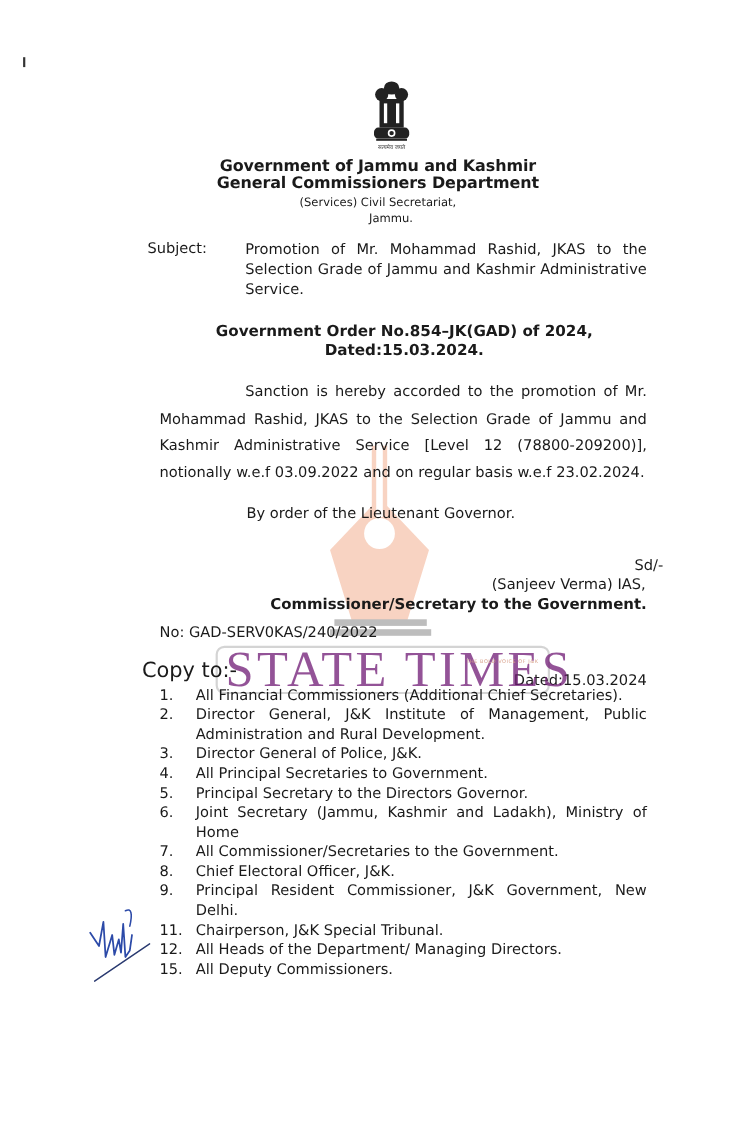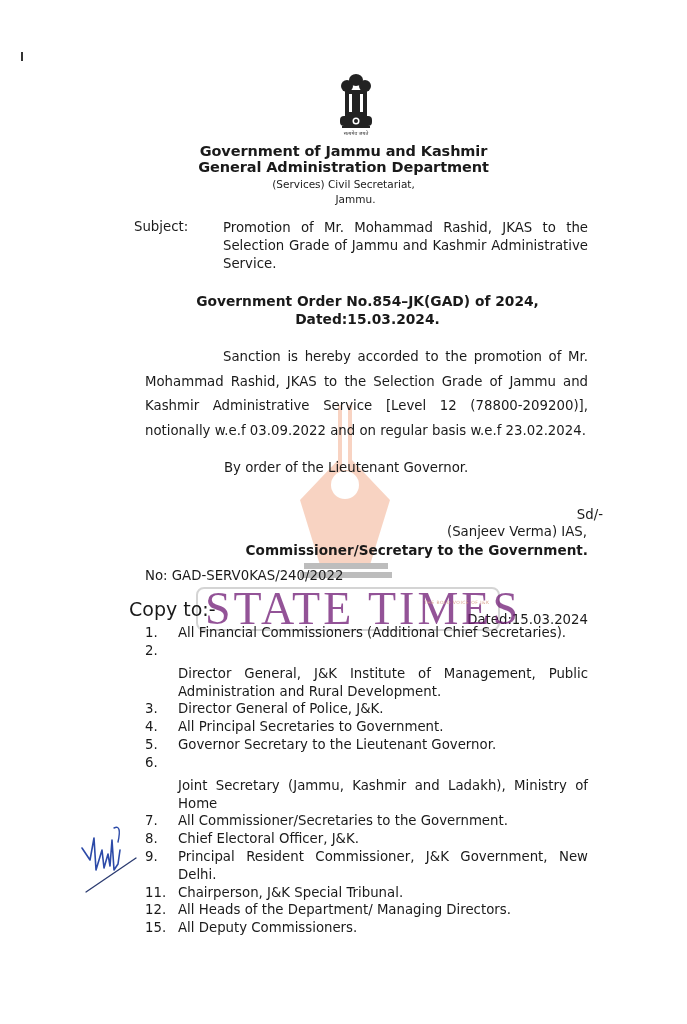--- a/index.html
+++ b/index.html
@@ -38,21 +38,21 @@
 
   .ref-no { position: absolute; left: 145px; top: 568px; font-size: 13.3px; }
   .ref-date { position: absolute; right: 99px; top: 568px; font-size: 13.3px; margin-top: 44px; }
 
   .copy-to { position: absolute; left: 129px; top: 598px; font-size: 19px; }
 
   .copy-list { position: absolute; left: 145px; top: 624px; width: 443px; margin: 0; padding: 0; list-style: none; }
   .copy-item { display: flex; font-size: 13.3px; line-height: 17.8px; }
   .copy-num { width: 33px; flex: none; }
   .copy-text { flex: 1; text-align: justify; }
-  .copy-text.spread { text-align-last: justify; margin-top: 23px; }
+  .copy-text.spread { text-align-last: justify; }
 
   
   .wm-pen { position: absolute; left: 290px; top: 405px; width: 110px; height: 160px; opacity: 0.45; }
   .wm-bars { position: absolute; left: 300px; top: 563px; }
   .wm-bar { height: 6px; background: #bdbdbd; margin-bottom: 3px; }
   .wm-frame { position: absolute; left: 196px; top: 587px; width: 300px; height: 40px;
               border: 2px solid #c9c9c9; border-radius: 8px; opacity: 0.8; }
   .wm-text { position: absolute; left: 205px; top: 586px; font-family: "Liberation Serif", serif;
              font-size: 46px; color: #701a75; letter-spacing: 3px; opacity: 0.75; line-height: 1; }
   .wm-tag { position: absolute; left: 424px; top: 600px; font-size: 4.5px; color: #d9a48f; letter-spacing: 0.5px; }
@@ -74,21 +74,21 @@
     <rect x="13" y="22" width="3" height="18" fill="#fff"></rect>
     <rect x="24" y="22" width="3" height="18" fill="#fff"></rect>
     <rect x="4" y="44" width="32" height="10" rx="4" fill="#222"></rect>
     <circle cx="20" cy="49" r="3.5" fill="#fff"></circle>
     <circle cx="20" cy="49" r="2" fill="#222"></circle>
     <rect x="6" y="54" width="28" height="2" fill="#222"></rect>
   </svg>
   <div class="emblem-motto">सत्यमेव जयते</div>
 
   <div class="hdr hdr-title">Government of Jammu and Kashmir</div>
-  <div class="hdr hdr-dept">General Administration Department</div>
+  <div class="hdr hdr-dept">General Commissioners Department</div>
   <div class="hdr hdr-sub">(Services) Civil Secretariat,</div>
   <div class="hdr hdr-city">Jammu.</div>
 
   <div class="subject-label">Subject:</div>
   <div class="subject-text">Promotion of Mr. Mohammad Rashid, JKAS to the Selection Grade of Jammu and Kashmir Administrative Service.</div>
 
   <div class="order order-1">Government Order No.854–JK(GAD) of 2024,</div>
   <div class="order order-2">Dated:15.03.2024.</div>
 
   <svg class="wm-pen" viewBox="0 0 110 160">
@@ -134,21 +134,21 @@
     <li class="copy-item">
       <span class="copy-num">3.</span>
       <span class="copy-text">Director General of Police, J&amp;K.</span>
     </li>
     <li class="copy-item">
       <span class="copy-num">4.</span>
       <span class="copy-text">All Principal Secretaries to Government.</span>
     </li>
     <li class="copy-item">
       <span class="copy-num">5.</span>
-      <span class="copy-text">Governor Secretary to the Lieutenant Governor.</span>
+      <span class="copy-text">Principal Secretary to the Directors Governor.</span>
     </li>
     <li class="copy-item">
       <span class="copy-num">6.</span>
       <span class="copy-text spread">Joint Secretary (Jammu, Kashmir and Ladakh), Ministry of Home</span>
     </li>
     <li class="copy-item">
       <span class="copy-num">7.</span>
       <span class="copy-text">All Commissioner/Secretaries to the Government.</span>
     </li>
     <li class="copy-item">

